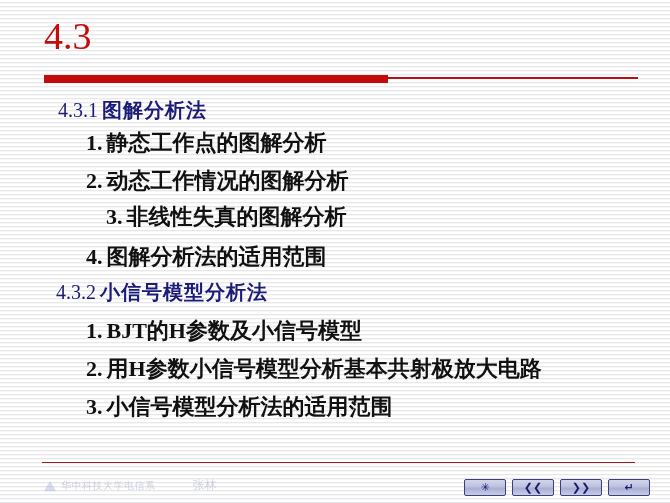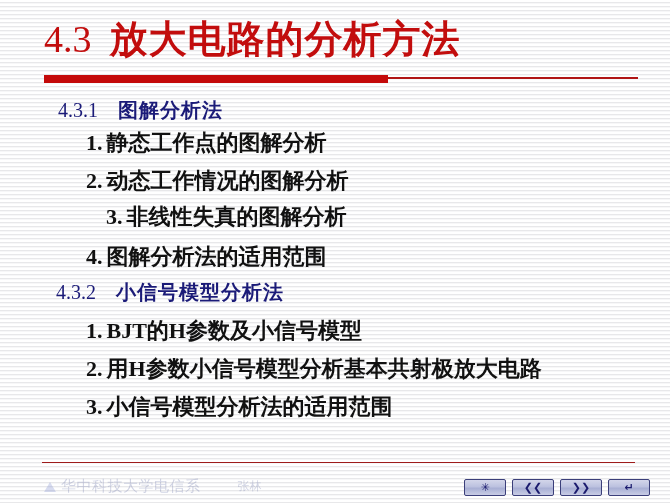--- a/index.html
+++ b/index.html
@@ -88,21 +88,21 @@
     font-weight: 700;
     color: #1b1b78;
     white-space: nowrap;
     line-height: 1.0;
   }
   .sec-head .sec-num {
     font-family: "Liberation Serif", serif;
     font-weight: 400;
   }
   .sec-head .sec-cn {
-    margin-left: 20px;
+    margin-left: 4px;
     letter-spacing: 1px;
   }
   #sec1-head { position: absolute; left: 58px; top: 4px; }
   #sec2-head { position: absolute; left: 56px; top: 186px; }
 
   .item {
     position: absolute;
     font-size: 22px;
     font-weight: 700;
     color: #111111;
@@ -154,21 +154,21 @@
   }
   .wm-tri {
     width: 0;
     height: 0;
     border-left: 6px solid transparent;
     border-right: 6px solid transparent;
     border-bottom: 10px solid #7f8fd0;
   }
   .wm-text {
     font-family: Liberation Mono, monospace;
-    font-size: 15px;
+    font-size: 10px;
     color: #6a74a8;
     white-space: nowrap;
     letter-spacing: 0.5px;
     text-align: right;
   }
   .wm-author {
     font-family: "DejaVu Sans", sans-serif;
     font-size: 12px;
     color: #6a74a8;
     white-space: nowrap;
@@ -201,21 +201,20 @@
   }
   .navbtn .glyph { transform: translateY(-0.5px); }
 </style>
 </head>
 <body>
 
 <div id="slide">
 
   <div class="title-row">
     <span class="title-num">4.3</span>
-    <span class="title-cn">放大电路的分析方法</span>
   </div>
   <div class="rule-thick"></div>
   <div class="rule-thin-top"></div>
 
   <div class="content">
 
     <div class="sec-head" id="sec1-head">
       <span class="sec-num">4.3.1</span><span class="sec-cn">图解分析法</span>
     </div>
 

